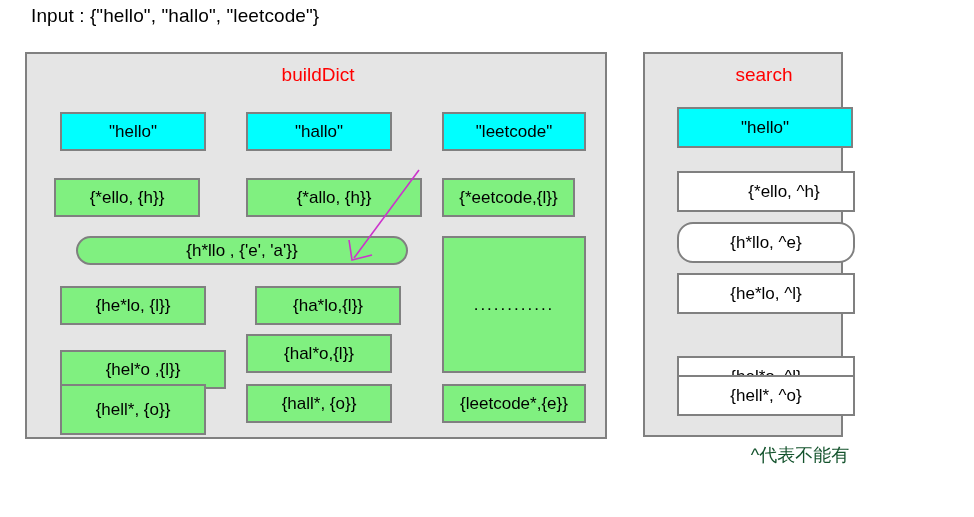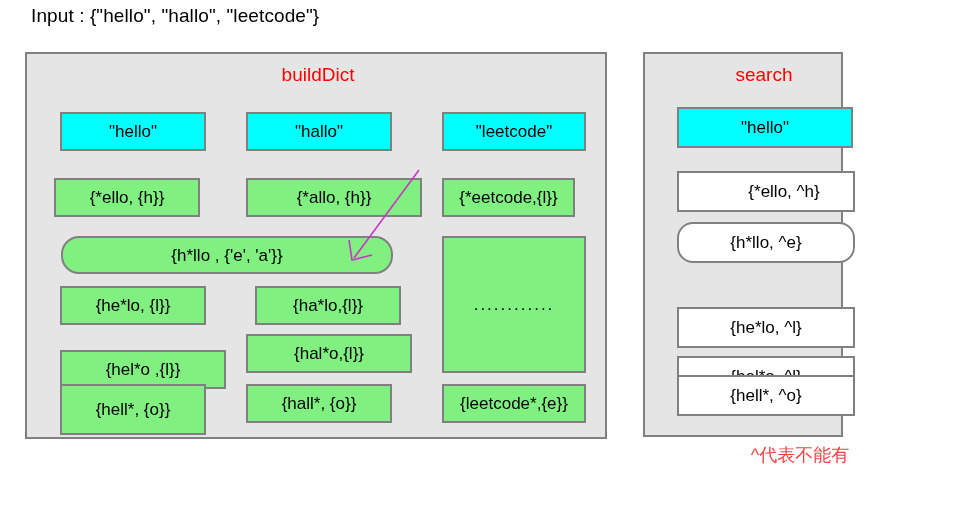--- a/index.html
+++ b/index.html
@@ -84,21 +84,21 @@
     font-size: 17px;
     color: #000000;
   }
 
   
   #footnote {
     left: 681px;
     top: 443px;
     width: 238px;
     text-align: center;
-    color: #ef4444;
+    color: #14532d;
     font-size: 18px;
     white-space: nowrap;
   }
 
   
   #arrow-layer {
     position: absolute;
     left: 0; top: 0;
     width: 974px;
     height: 517px;
@@ -118,42 +118,42 @@
 
     <div class="node cyan" style="left:33px; top:58px; width:146px; height:39px;">"hello"</div>
     <div class="node green" style="left:27px; top:124px; width:146px; height:39px;">{*ello, {h}}</div>
     <div class="node green" style="left:33px; top:232px; width:146px; height:39px;">{he*lo, {l}}</div>
     <div class="node green" style="left:33px; top:280px; width:166px; height:39px;margin-top:16px;">{hel*o ,{l}}</div>
     <div class="node green" style="left:33px; top:330px; width:146px; height:51px;">{hell*, {o}}</div>
 
     <div class="node cyan" style="left:219px; top:58px; width:146px; height:39px;">"hallo"</div>
     <div class="node green" style="left:219px; top:124px; width:176px; height:39px;">{*allo,  {h}}</div>
     <div class="node green" style="left:228px; top:232px; width:146px; height:39px;">{ha*lo,{l}}</div>
-    <div class="node green" style="left:219px; top:280px; width:166px; height:39px;">{hal*o,{l}}</div>
+    <div class="node green" style="left:219px; top:280px; width:146px; height:39px;">{hal*o,{l}}</div>
     <div class="node green" style="left:219px; top:330px; width:146px; height:39px;">{hall*, {o}}</div>
 
-    <div class="node green" style="left:34px; top:182px; width:332px; height:38px;border-radius:18px;">{h*llo , {'e', 'a'}}</div>
+    <div class="node green" style="left:49px; top:182px; width:332px; height:29px;border-radius:18px;">{h*llo , {'e', 'a'}}</div>
 
     <div class="node cyan" style="left:415px; top:58px; width:144px; height:39px;">"leetcode"</div>
     <div class="node green" style="left:415px; top:124px; width:133px; height:39px;">{*eetcode,{l}}</div>
     <div class="node green" style="left:415px; top:182px; width:144px; height:137px;">
       <span class="dots">............</span>
     </div>
     <div class="node green" style="left:415px; top:330px; width:144px; height:39px;">{leetcode*,{e}}</div>
   </div>
 
   <div class="abs panel" id="search-panel">
 
     <div class="panel-title" id="search-title">search</div>
 
     <div class="node cyan" style="left:32px; top:53px; width:176px; height:41px;">"hello"</div>
 
     <div class="node white" style="left:32px; top:117px; width:178px; height:41px;padding-left:36px;">{*ello, ^h}</div>
     <div class="node white" style="left:32px; top:168px; width:178px; height:41px;border-radius:16px;">{h*llo, ^e}</div>
-    <div class="node white" style="left:32px; top:219px; width:178px; height:41px;margin-top:34px;">{he*lo, ^l}</div>
+    <div class="node white" style="left:32px; top:219px; width:178px; height:41px;">{he*lo, ^l}</div>
     <div class="node white" style="left:32px; top:270px; width:178px; height:41px;margin-top:32px;">{hel*o, ^l}</div>
     <div class="node white" style="left:32px; top:321px; width:178px; height:41px;">{hell*, ^o}</div>
   </div>
 
   <div class="abs" id="footnote">^代表不能有</div>
 
   <svg id="arrow-layer" viewBox="0 0 974 517" width="974" height="517">
     <g>
       <line x1="419" y1="170" x2="354" y2="258" stroke="#cc33cc" stroke-width="1.6"></line>
       <polyline points="349,240 352,260 372,255" fill="none" stroke="#cc33cc" stroke-width="1.6" stroke-linejoin="miter" stroke-linecap="butt"></polyline>

